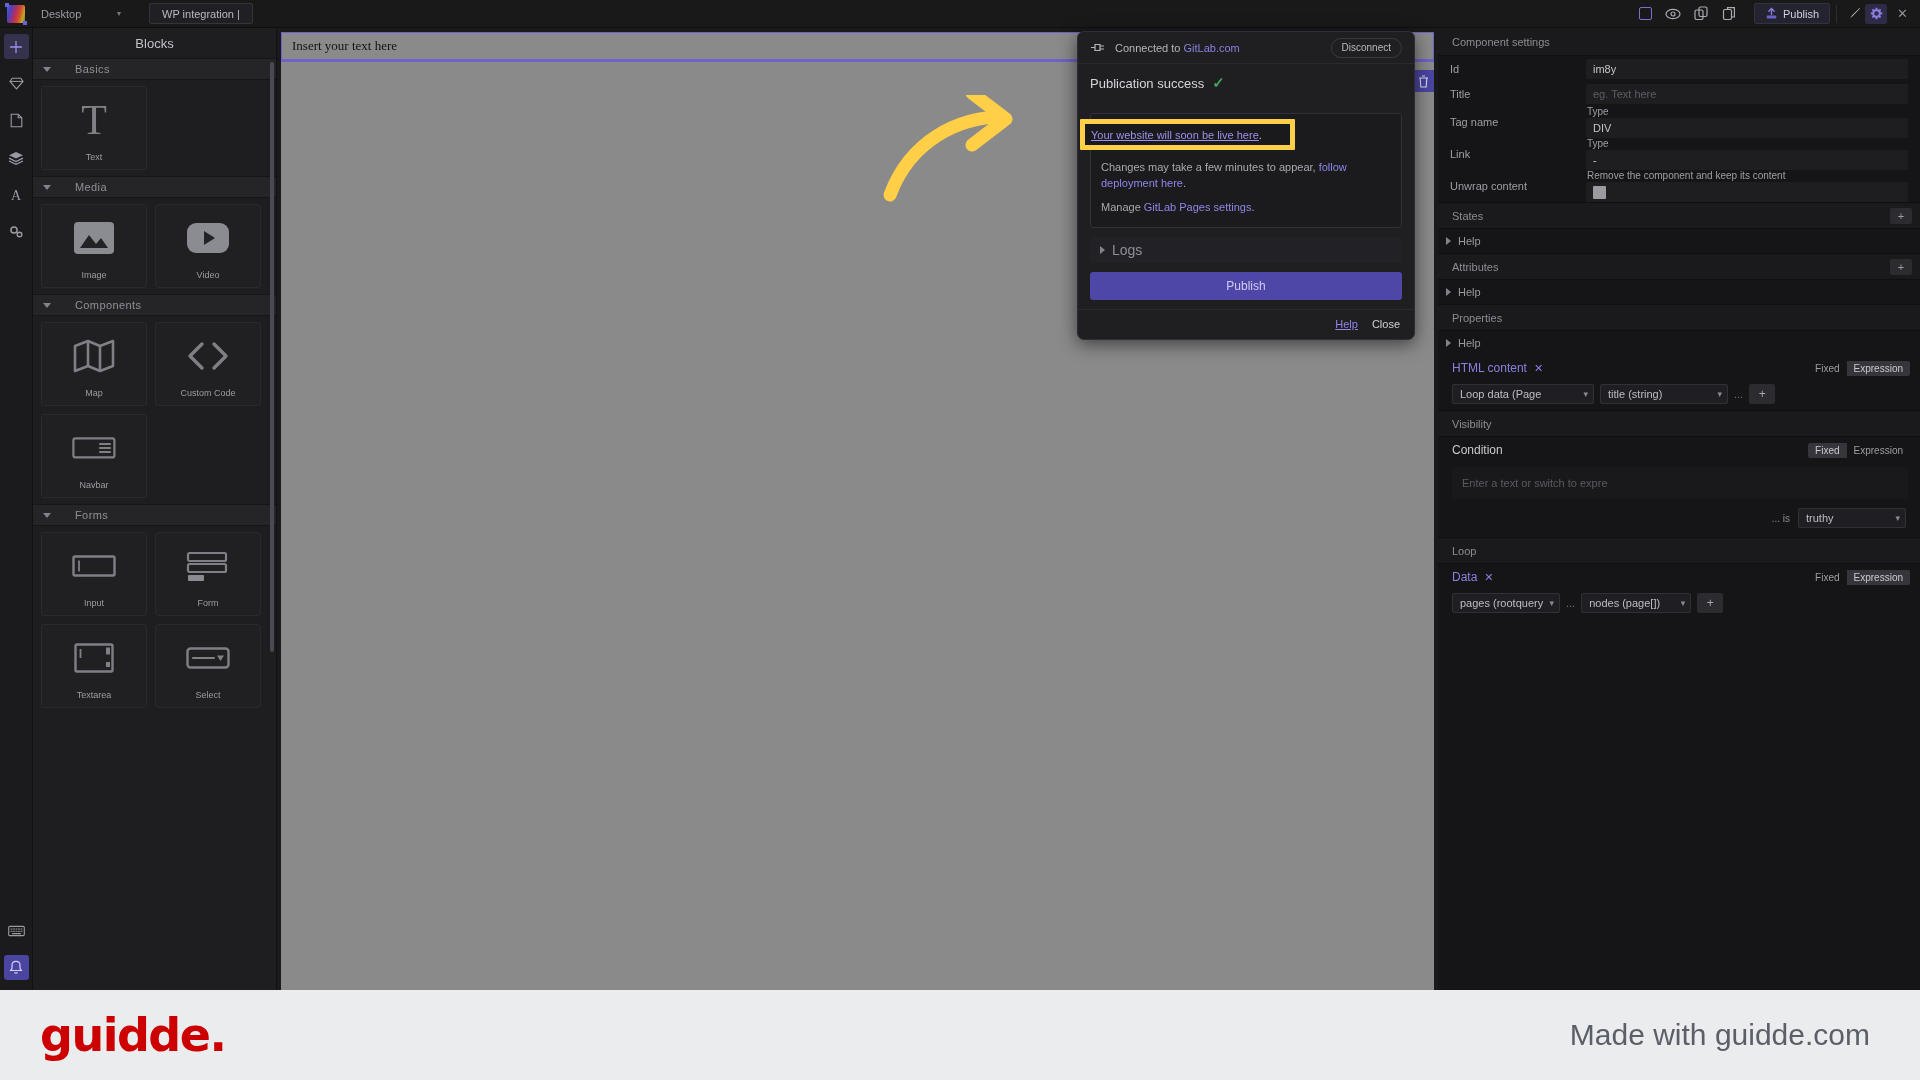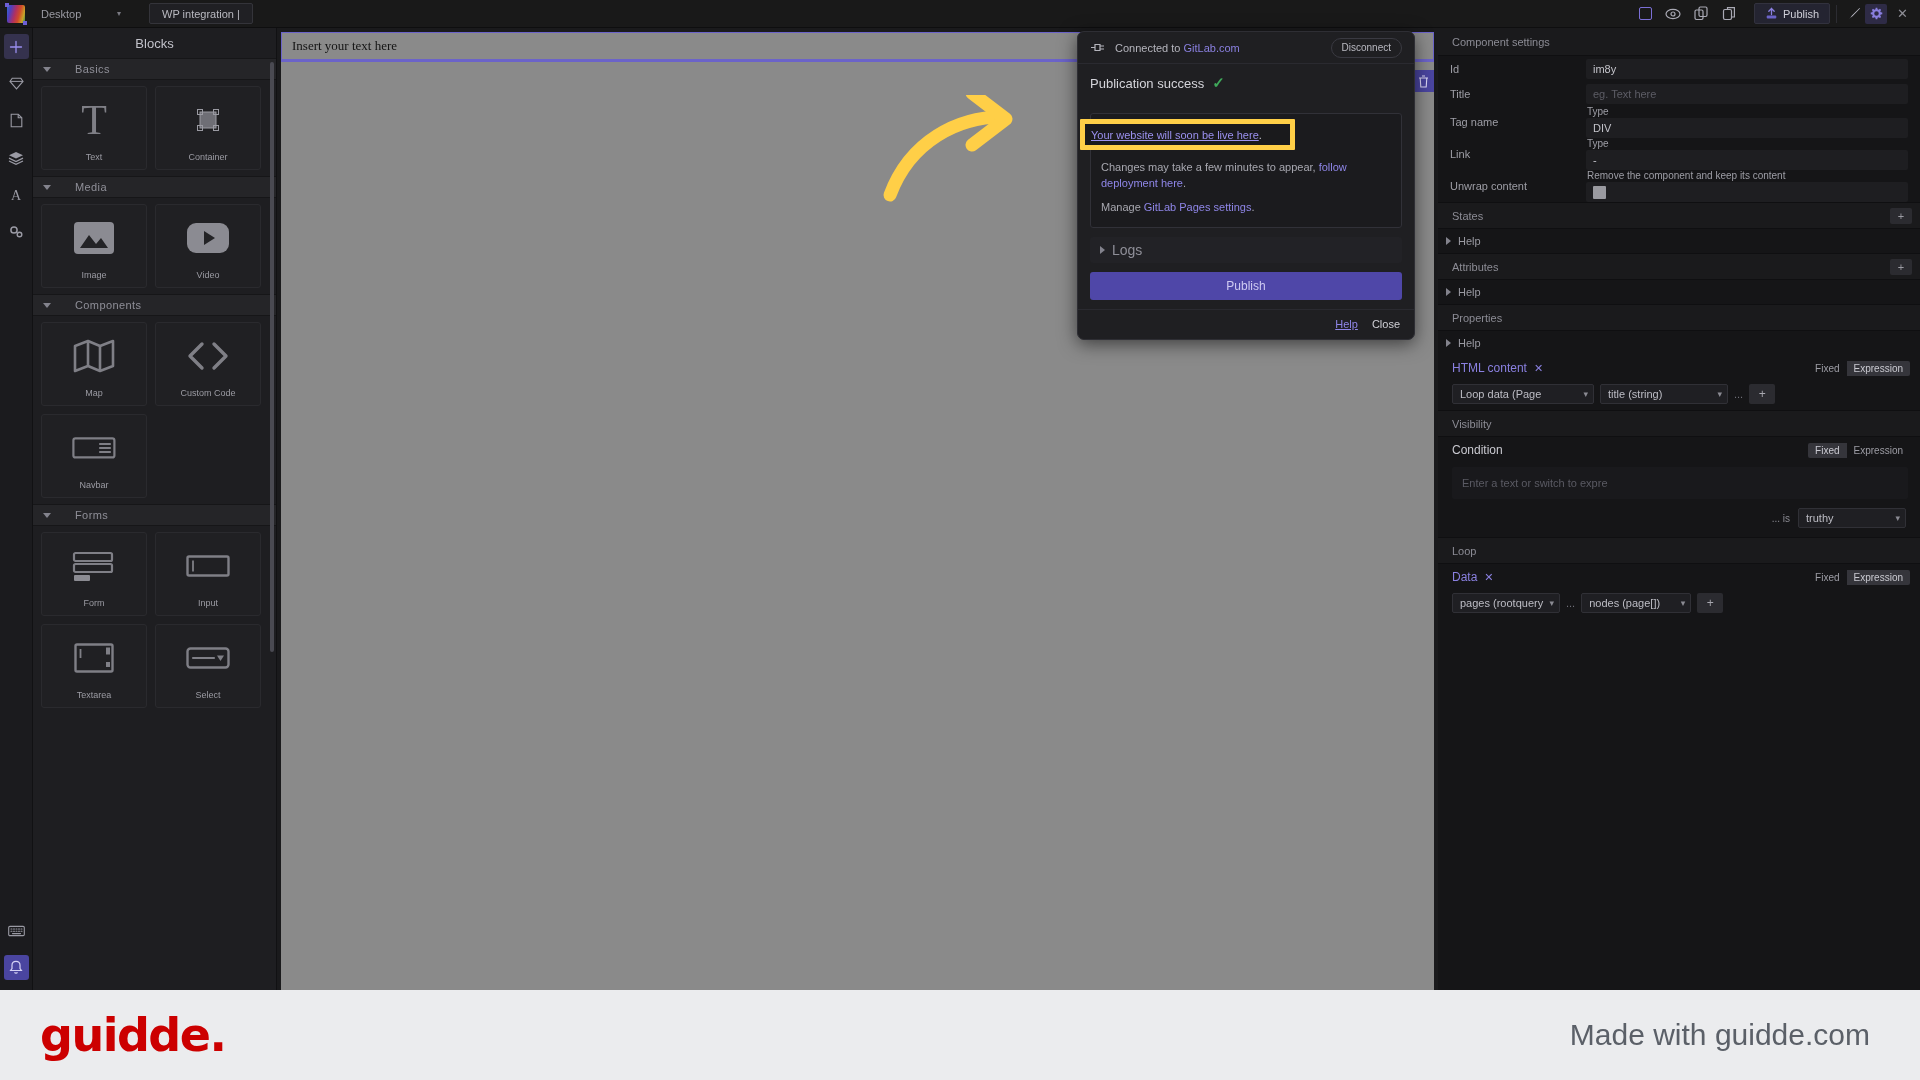--- a/index.html
+++ b/index.html
@@ -371,32 +371,20 @@
     </div>
     <div class="grid">
       <div class="tile">
         <div class="ic">
           <svg width="44" height="44" viewBox="0 0 44 44">
               <text x="22" y="36" font-size="42" fill="#7f7f86" text-anchor="middle" font-family="Liberation Serif, serif">T</text>
             </svg>
         </div>
         <div class="lbl">Text</div>
       </div>
-      <div class="tile">
-        <div class="ic">
-          <svg width="26" height="26" viewBox="0 0 26 26">
-              <rect x="5" y="5" width="16" height="16" fill="#6e6e75" stroke="#9a9aa2" stroke-width="1"></rect>
-              <rect x="2.5" y="2.5" width="5" height="5" fill="none" stroke="#9a9aa2" stroke-width="1"></rect>
-              <rect x="18.5" y="2.5" width="5" height="5" fill="none" stroke="#9a9aa2" stroke-width="1"></rect>
-              <rect x="2.5" y="18.5" width="5" height="5" fill="none" stroke="#9a9aa2" stroke-width="1"></rect>
-              <rect x="18.5" y="18.5" width="5" height="5" fill="none" stroke="#9a9aa2" stroke-width="1"></rect>
-            </svg>
-        </div>
-        <div class="lbl">Container</div>
-      </div>
     </div>
 
     <div class="sec-head">
       <span class="tri-down"></span>
       <span>Media</span>
     </div>
     <div class="grid">
       <div class="tile">
         <div class="ic">
           <svg width="42" height="34" viewBox="0 0 42 34">
@@ -448,38 +436,38 @@
         </div>
         <div class="lbl">Navbar</div>
       </div>
     </div>
 
     <div class="sec-head">
       <span class="tri-down"></span>
       <span>Forms</span>
     </div>
     <div class="grid">
+      <div class="tile">
+        <div class="ic">
+          <svg width="44" height="22" viewBox="0 0 44 22">
+              <rect x="1.5" y="1.5" width="41" height="19" rx="1.5" fill="none" stroke="#7f7f86" stroke-width="2.4"></rect>
+              <path d="M7 5.5 V16.5" stroke="#7f7f86" stroke-width="1.8"></path>
+            </svg>
+        </div>
+        <div class="lbl">Input</div>
+      </div>
       <div class="tile">
         <div class="ic">
           <svg width="44" height="30" viewBox="0 0 44 30">
               <rect x="2" y="2" width="38" height="8" rx="1.5" fill="none" stroke="#7f7f86" stroke-width="2.2"></rect>
               <rect x="2" y="13" width="38" height="8" rx="1.5" fill="none" stroke="#7f7f86" stroke-width="2.2"></rect>
               <rect x="2" y="24" width="16" height="6" rx="1" fill="#8b8b92"></rect>
             </svg>
         </div>
         <div class="lbl">Form</div>
-      </div>
-      <div class="tile">
-        <div class="ic">
-          <svg width="44" height="22" viewBox="0 0 44 22">
-              <rect x="1.5" y="1.5" width="41" height="19" rx="1.5" fill="none" stroke="#7f7f86" stroke-width="2.4"></rect>
-              <path d="M7 5.5 V16.5" stroke="#7f7f86" stroke-width="1.8"></path>
-            </svg>
-        </div>
-        <div class="lbl">Input</div>
       </div>
       <div class="tile">
         <div class="ic">
           <svg width="40" height="30" viewBox="0 0 40 30">
               <rect x="1.5" y="1.5" width="37" height="27" rx="1.5" fill="none" stroke="#7f7f86" stroke-width="2.4"></rect>
               <path d="M6.5 6 V15" stroke="#7f7f86" stroke-width="1.8"></path>
               <rect x="32" y="4.5" width="4" height="7" fill="#7f7f86"></rect>
               <rect x="32" y="19" width="4" height="5" fill="#7f7f86"></rect>
             </svg>
         </div>

